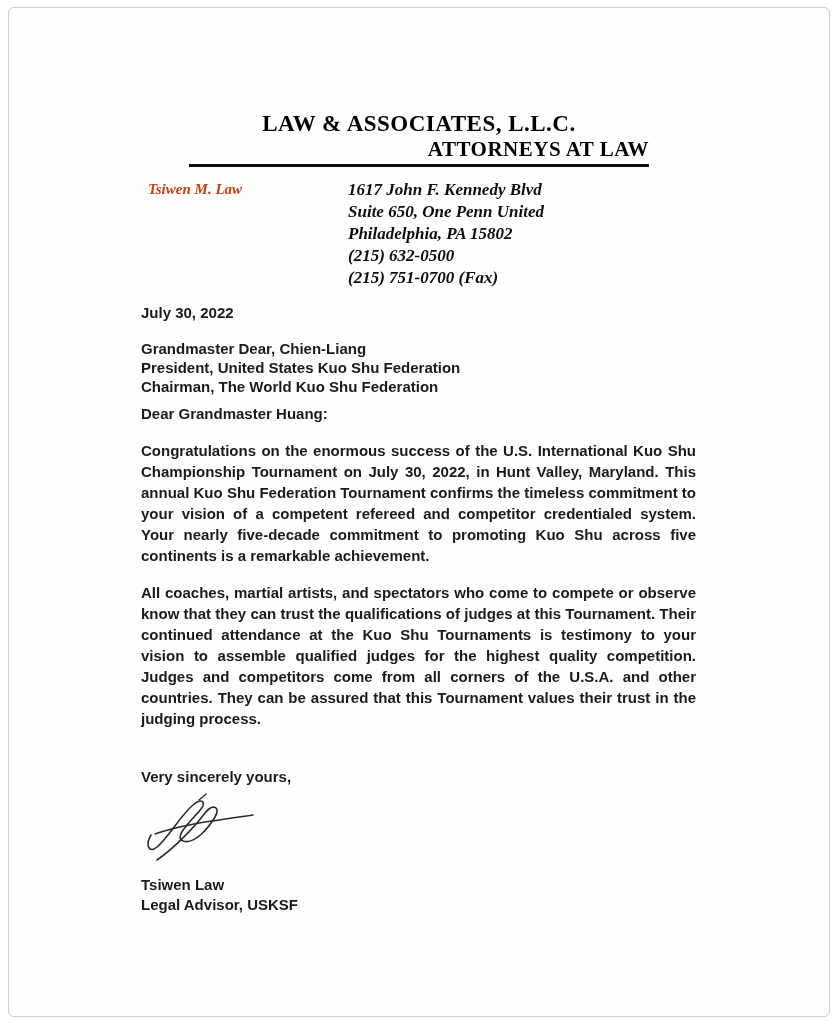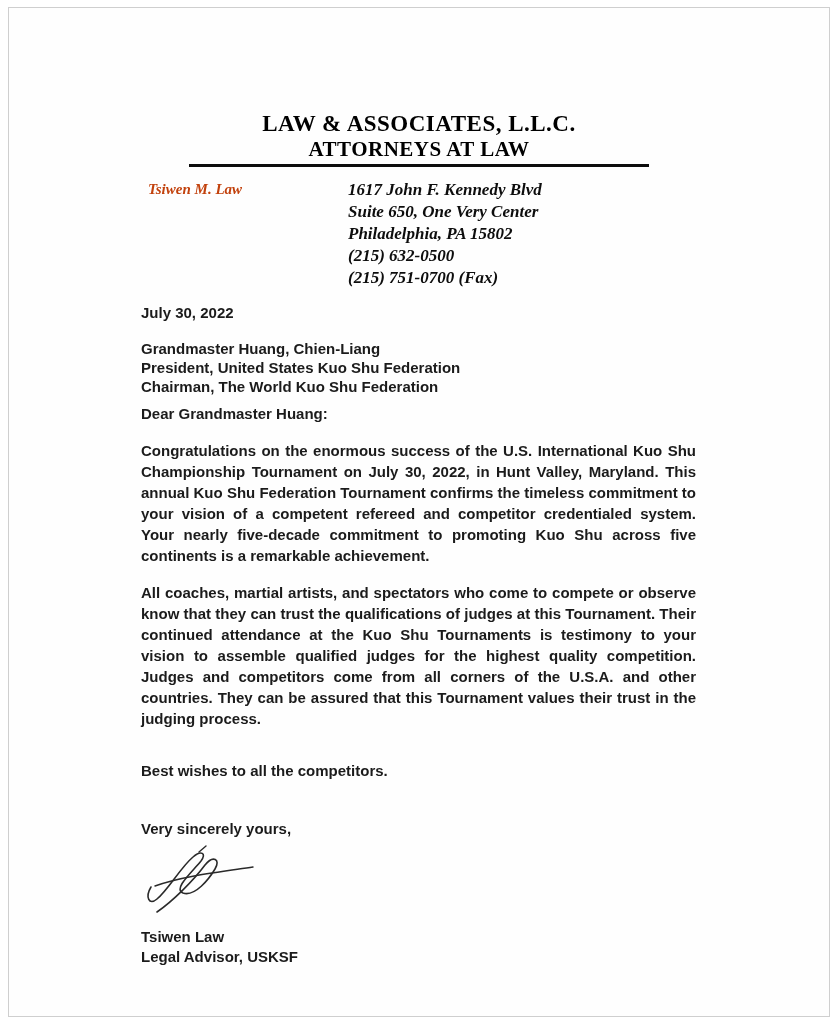--- a/index.html
+++ b/index.html
@@ -8,21 +8,21 @@
     font-family: "Liberation Sans", sans-serif;
     width: 837px;
   }
   .page {
     position: relative;
     margin: 7px 7px 7px 8px;
     width: 822px;
     height: 1010px;
     background: #fefefe;
     border: 1px solid #cfcfcf;
-    border-radius: 0;
+    border-radius: 6px;
     overflow: hidden;
   }
   
   .header-block {
     margin: 102px auto 0 auto;
     width: 460px;
     text-align: center;
     border-bottom: 3px solid #0c0c0c;
     padding-bottom: 2px;
   }
@@ -36,20 +36,21 @@
     white-space: nowrap;
   }
   .firm-subtitle {
     font-family: "Liberation Serif", serif;
     font-weight: bold;
     font-size: 21px;
     line-height: 25px;
     letter-spacing: 0.5px;
     color: #000000;
     white-space: nowrap;
+    text-align: right;
   }
   .letterhead-info {
     display: flex;
     margin-top: 12px;
   }
   .attorney-name {
     margin-left: 139px;
     width: 200px;
     font-family: "Liberation Serif", serif;
     font-style: italic;
@@ -98,44 +99,43 @@
 
   <div class="header-block">
     <div class="firm-name">LAW &amp; ASSOCIATES, L.L.C.</div>
     <div class="firm-subtitle">ATTORNEYS AT LAW</div>
   </div>
 
   <div class="letterhead-info">
     <div class="attorney-name">Tsiwen M. Law</div>
     <div class="address-block">
       <div>1617 John F. Kennedy Blvd</div>
-      <div>Suite 650, One Very Center</div>
+      <div>Suite 650, One Penn United</div>
       <div>Philadelphia, PA  15802</div>
       <div>(215) 632-0500</div>
       <div>(215) 751-0700 (Fax)</div>
     </div>
   </div>
 
   <div class="letter-body">
 
     <div class="date-line">July 30, 2022</div>
 
     <div class="recipient-block">
-      <div>Grandmaster Huang, Chien-Liang</div>
+      <div>Grandmaster Dear, Chien-Liang</div>
       <div>President, United States Kuo Shu Federation</div>
       <div>Chairman, The World Kuo Shu Federation</div>
     </div>
 
     <div class="salutation">Dear Grandmaster Huang:</div>
 
     <div class="para">Congratulations on the enormous success of the U.S. International Kuo Shu Championship Tournament on July 30, 2022, in Hunt Valley, Maryland. This annual Kuo Shu Federation Tournament confirms the timeless commitment to your vision of a competent refereed and competitor credentialed system.  Your nearly five-decade commitment to promoting Kuo Shu across five continents is a remarkable achievement.</div>
 
     <div class="para">All coaches, martial artists, and spectators who come to compete or observe know that they can trust the qualifications of judges at this Tournament.  Their continued attendance at the Kuo Shu Tournaments is testimony to your vision to assemble qualified judges for the highest quality competition.  Judges and competitors come from all corners of the U.S.A. and other countries. They can be assured that this Tournament values their trust in the judging process.</div>
 
-    <div class="closing-wish">Best wishes to all the competitors.</div>
 
     <div class="valediction">Very sincerely yours,</div>
 
     <div class="signature-wrap">
       <svg width="118" height="70" viewBox="0 0 118 70" fill="none" xmlns="http://www.w3.org/2000/svg">
         <path d="M8,42 C2,52 6,61 14,54 C25,45 38,22 50,12 C58,5 64,8 58,16 C48,28 30,44 40,48 C52,52 66,34 72,24 C78,14 70,10 62,20 C50,36 30,56 14,67" stroke="#2a2a2a" stroke-width="1.6" stroke-linecap="round" stroke-linejoin="round"></path>
         <path d="M12,41 C40,31 76,27 110,22" stroke="#2a2a2a" stroke-width="1.4" stroke-linecap="round"></path>
         <path d="M56,7 L63,1" stroke="#2a2a2a" stroke-width="1.4" stroke-linecap="round"></path>
       </svg>
     </div>

